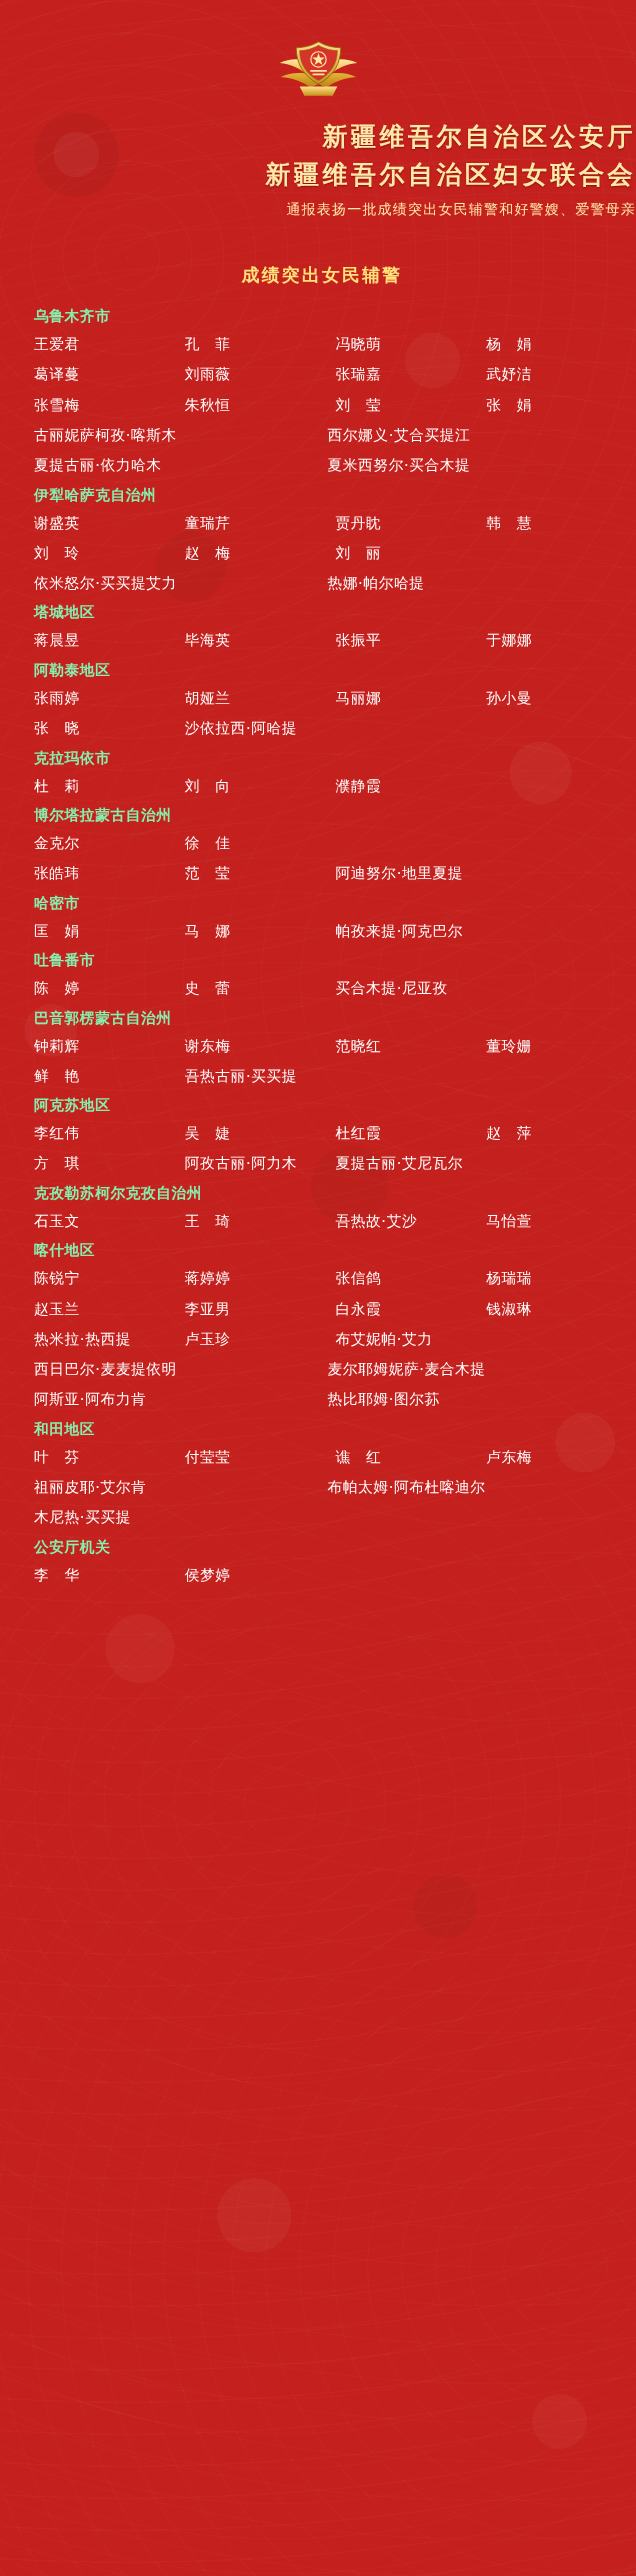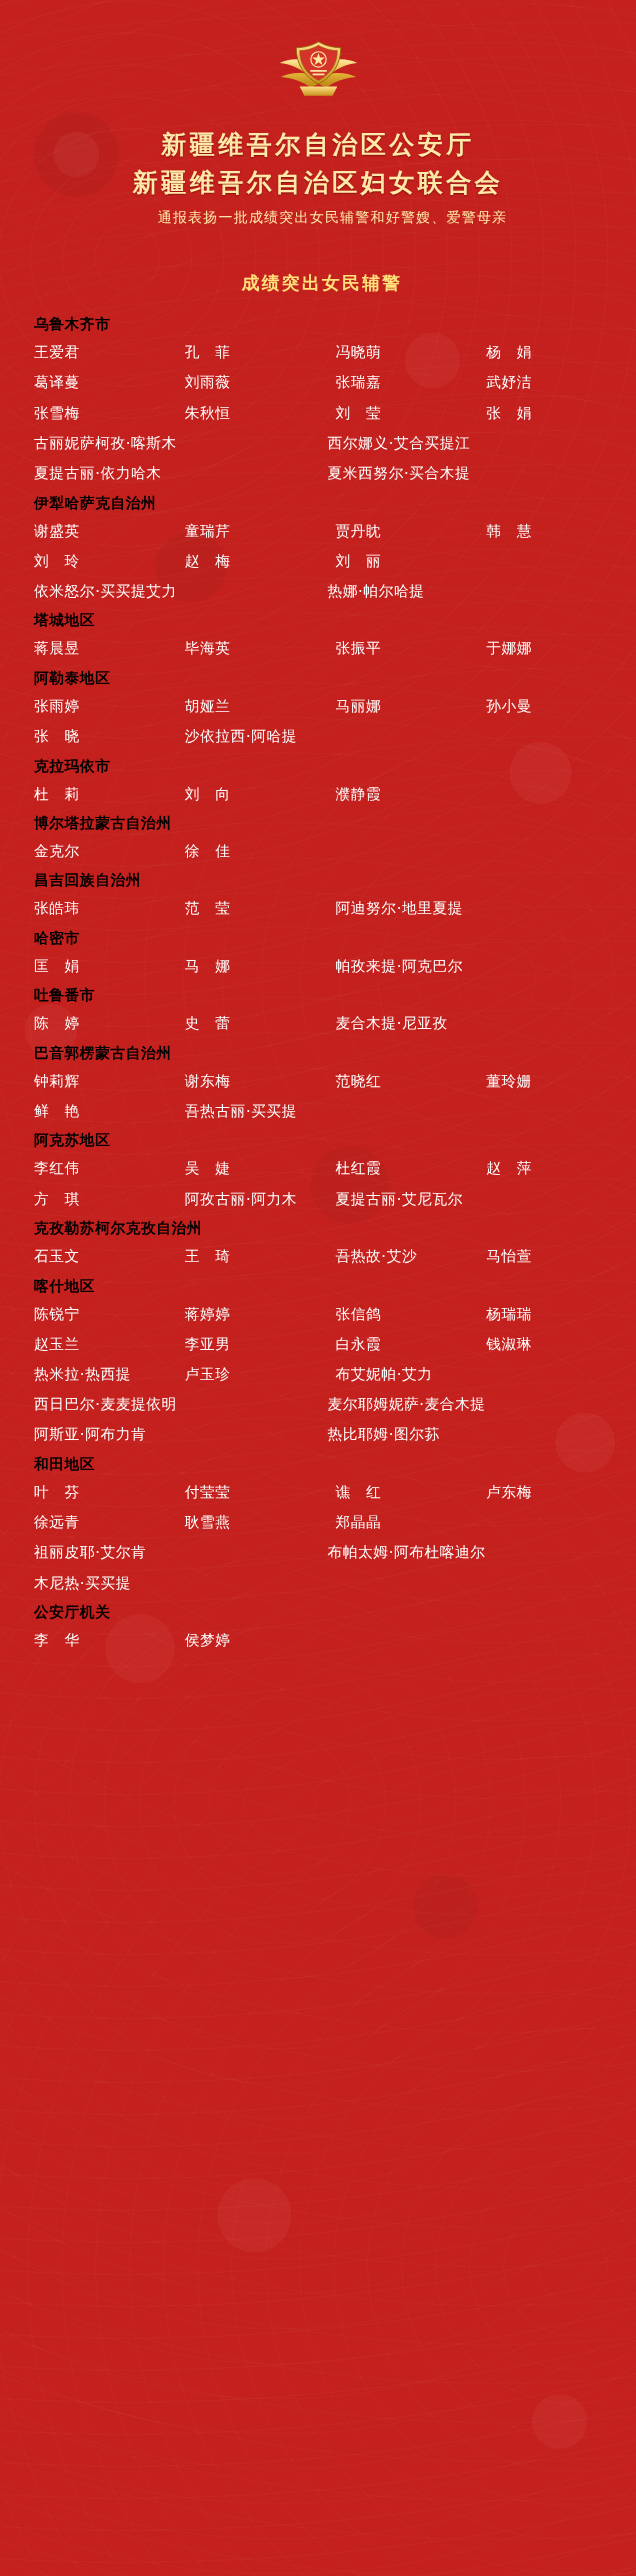--- a/index.html
+++ b/index.html
@@ -55,22 +55,22 @@
     text-align: center;
     padding-top: 37px;
   }
   .emblem {
     display: inline-block;
     width: 87px;
     height: 66px;
     position: relative;
   }
   .title-block {
-    text-align: center;
-    margin-top: 21px;
+    text-align: right;
+    margin-top: 13px;
   }
   .main-title {
     color: #ffe9a8;
     font-size: 25px;
     font-weight: bold;
     letter-spacing: 3.5px;
     line-height: 1.5;
     text-shadow: 0 1.2px 1.8px rgba(90,0,0,0.55);
     font-family: "DejaVu Serif", "Liberation Serif", serif;
   }
@@ -91,21 +91,21 @@
     letter-spacing: 2.4px;
     margin: 44px 0 20px 0;
     font-family: "DejaVu Serif", "Liberation Serif", serif;
     padding-left: 8px;
   }
   
   .content {
     padding: 0 31px 0 34px;
   }
   .region {
-    color: #000000;
+    color: #86efac;
     font-size: 14.7px;
     font-weight: bold;
     letter-spacing: 0.6px;
     margin: 9.4px 0 7px 0;
     font-family: "DejaVu Serif", "Liberation Serif", serif;
   }
   .name-row {
     display: flex;
     width: 100%;
     margin: 0 0 8.2px 0;
@@ -243,37 +243,36 @@
         <div class="name-cell">濮静霞</div>
         <div class="name-cell"></div>
       </div>
       <div class="region">博尔塔拉蒙古自治州</div>
       <div class="name-row">
         <div class="name-cell">金克尔</div>
         <div class="name-cell">徐　佳</div>
         <div class="name-cell"></div>
         <div class="name-cell"></div>
       </div>
-      <div class="region">昌吉回族自治州</div>
       <div class="name-row">
         <div class="name-cell">张皓玮</div>
         <div class="name-cell">范　莹</div>
         <div class="name-cell wide">阿迪努尔·地里夏提</div>
       </div>
       <div class="region">哈密市</div>
       <div class="name-row">
         <div class="name-cell">匡　娟</div>
         <div class="name-cell">马　娜</div>
         <div class="name-cell wide">帕孜来提·阿克巴尔</div>
       </div>
       <div class="region">吐鲁番市</div>
       <div class="name-row">
         <div class="name-cell">陈　婷</div>
         <div class="name-cell">史　蕾</div>
-        <div class="name-cell wide">麦合木提·尼亚孜</div>
+        <div class="name-cell wide">买合木提·尼亚孜</div>
       </div>
       <div class="region">巴音郭楞蒙古自治州</div>
       <div class="name-row">
         <div class="name-cell">钟莉辉</div>
         <div class="name-cell">谢东梅</div>
         <div class="name-cell">范晓红</div>
         <div class="name-cell">董玲姗</div>
       </div>
       <div class="name-row">
         <div class="name-cell">鲜　艳</div>
@@ -325,26 +324,20 @@
         <div class="name-cell wide">热比耶姆·图尔荪</div>
       </div>
       <div class="region">和田地区</div>
       <div class="name-row">
         <div class="name-cell">叶　芬</div>
         <div class="name-cell">付莹莹</div>
         <div class="name-cell">谯　红</div>
         <div class="name-cell">卢东梅</div>
       </div>
       <div class="name-row">
-        <div class="name-cell">徐远青</div>
-        <div class="name-cell">耿雪燕</div>
-        <div class="name-cell">郑晶晶</div>
-        <div class="name-cell"></div>
-      </div>
-      <div class="name-row">
         <div class="name-cell wide">祖丽皮耶·艾尔肯</div>
         <div class="name-cell wide">布帕太姆·阿布杜喀迪尔</div>
       </div>
       <div class="name-row">
         <div class="name-cell wide">木尼热·买买提</div>
       </div>
       <div class="region">公安厅机关</div>
       <div class="name-row">
         <div class="name-cell">李　华</div>
         <div class="name-cell">侯梦婷</div>

